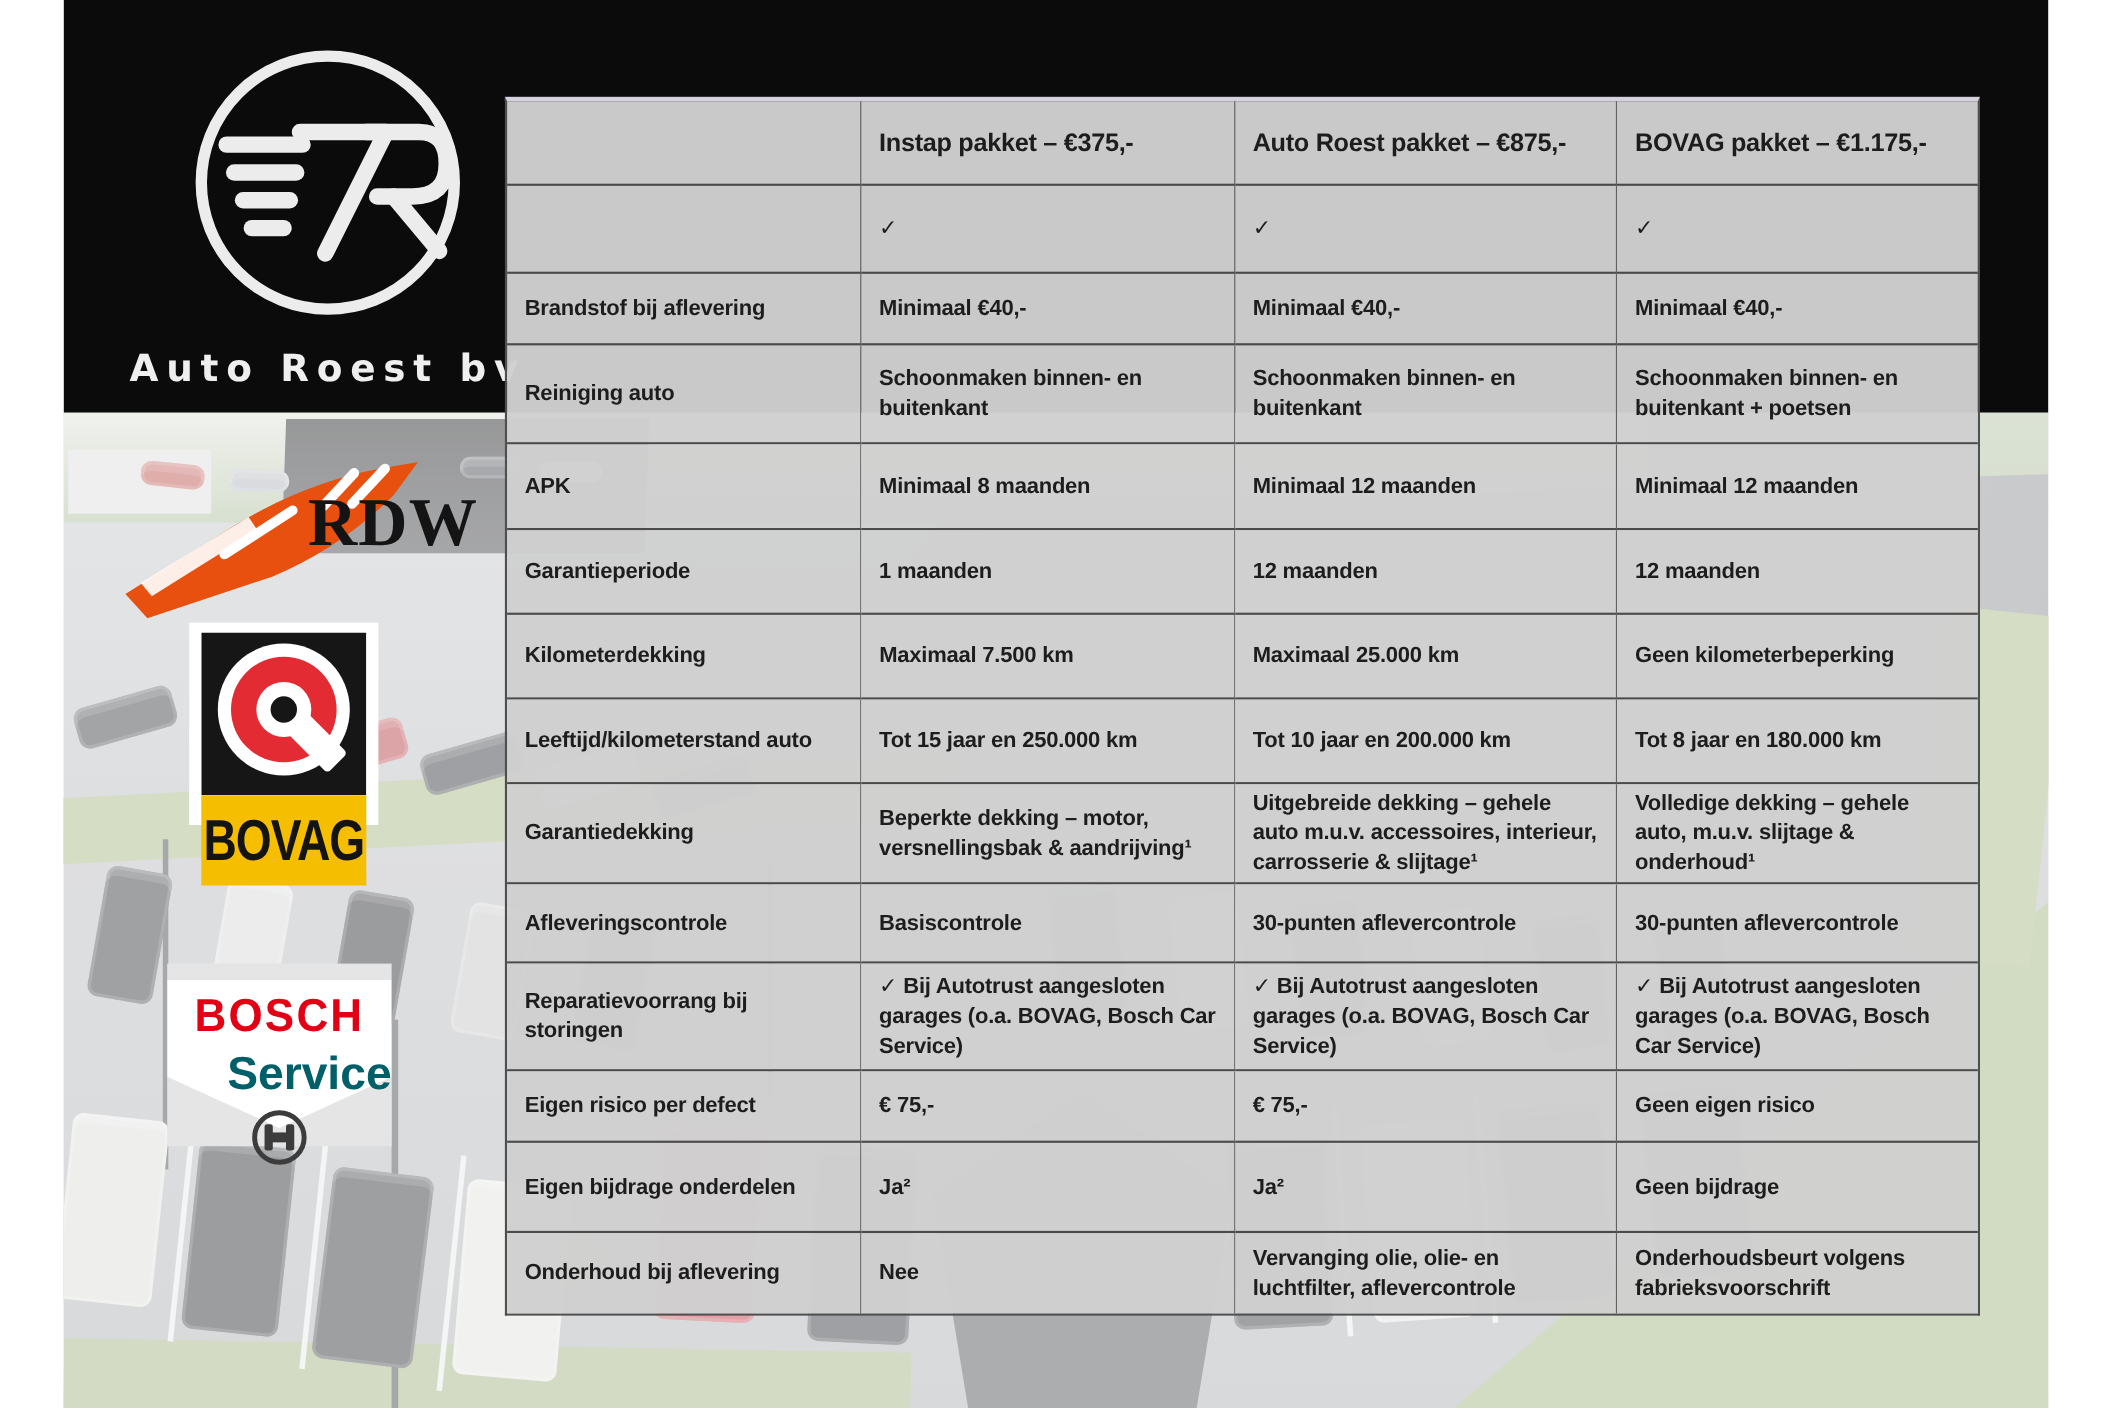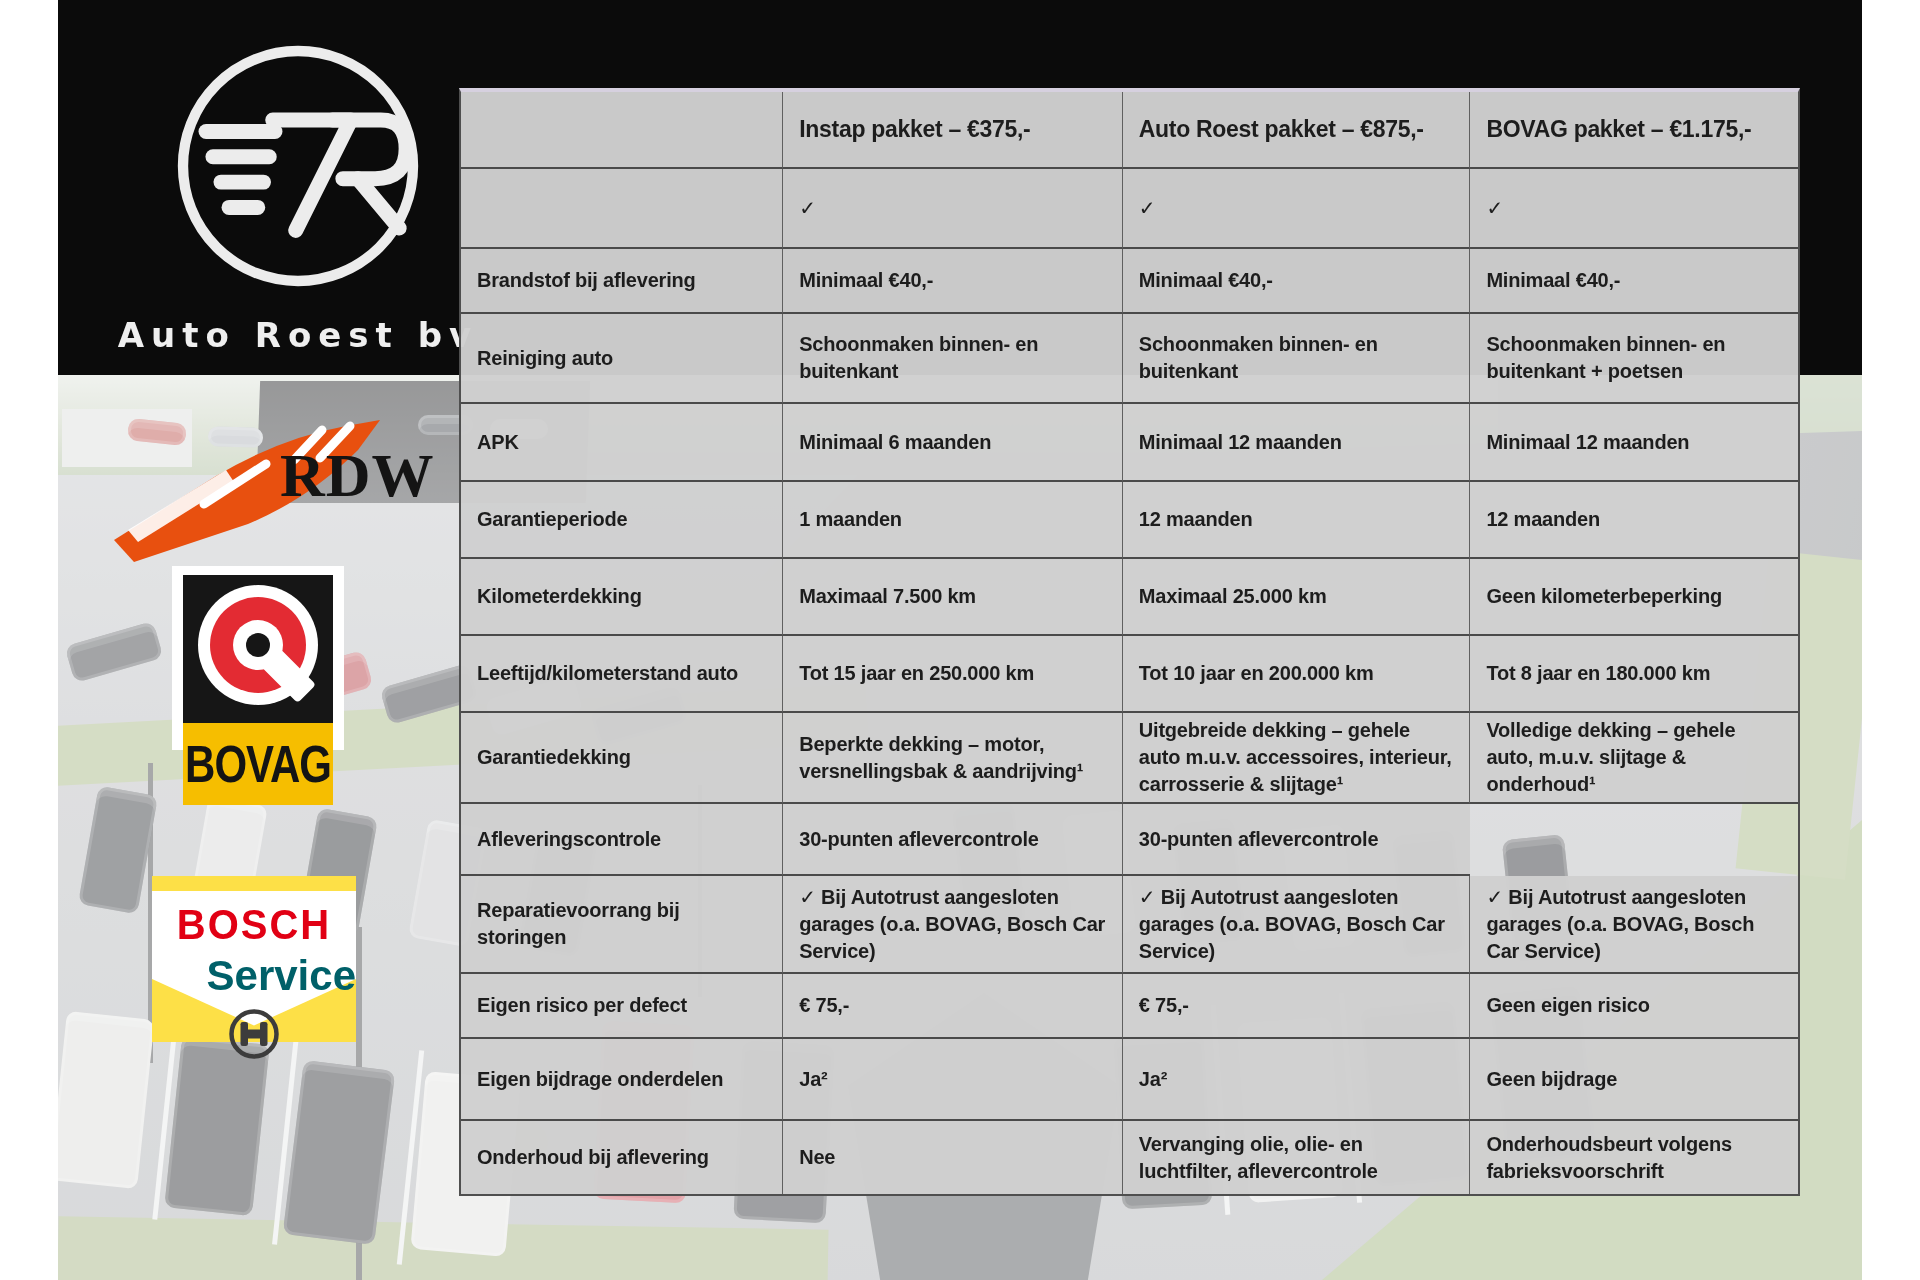--- a/index.html
+++ b/index.html
@@ -46,21 +46,21 @@
     font-family:"Liberation Serif","DejaVu Serif",serif;letter-spacing:1px;}
   
   .bovag{position:absolute;left:172px;top:566px;width:172px;height:184px;background:#ffffff;z-index:3;
     padding:0;box-sizing:border-box;}
   .bovag-inner{position:absolute;left:11px;top:9px;width:150px;height:230px;}
   .bovag-top{position:absolute;left:0;top:0;width:150px;height:148px;}
   .bovag-bottom{position:absolute;left:0;top:148px;width:150px;height:82px;background:#f6be00;
     display:flex;align-items:center;justify-content:center;}
   .bovag-word{color:#141414;font-size:42px;font-weight:800;letter-spacing:-1px;transform:scaleY(1.25);}
   
-  .bosch{position:absolute;left:152px;top:876px;width:204px;height:166px;background:#fde047;z-index:3;}
+  .bosch{position:absolute;left:152px;top:876px;width:204px;height:166px;background:#e5e5e5;z-index:3;}
   .bosch-shield{position:absolute;inset:0;background:#ffffff;
     clip-path:polygon(0 9%,100% 9%,100% 62%,50% 90%,0 62%);}
   .bosch-word1{position:absolute;left:0;top:26px;width:100%;text-align:center;
     color:#e10014;font-size:40px;font-weight:800;letter-spacing:2px;transform:scaleY(1.05);}
   .bosch-word2{position:absolute;left:0;top:76px;width:100%;text-align:right;
     color:#006069;font-size:42px;font-weight:700;}
   .bosch-sym{position:absolute;left:72px;top:128px;}
   
   .table{position:absolute;left:459px;top:88px;width:1341px;z-index:4;
     border:2px solid #4f4f4f;border-top:4px solid #d6d0df;box-sizing:border-box;}
@@ -231,21 +231,21 @@
       <div class="tcell">Minimaal €40,-</div>
     </div>
     <div class="trow">
       <div class="tcell">Reiniging auto</div>
       <div class="tcell">Schoonmaken binnen- en buitenkant</div>
       <div class="tcell">Schoonmaken binnen- en buitenkant</div>
       <div class="tcell">Schoonmaken binnen- en buitenkant + poetsen</div>
     </div>
     <div class="trow">
       <div class="tcell">APK</div>
-      <div class="tcell">Minimaal 6 maanden</div>
+      <div class="tcell">Minimaal 8 maanden</div>
       <div class="tcell">Minimaal 12 maanden</div>
       <div class="tcell">Minimaal 12 maanden</div>
     </div>
     <div class="trow">
       <div class="tcell">Garantieperiode</div>
       <div class="tcell">1 maanden</div>
       <div class="tcell">12 maanden</div>
       <div class="tcell">12 maanden</div>
     </div>
     <div class="trow">
@@ -261,20 +261,21 @@
       <div class="tcell">Tot 8 jaar en 180.000 km</div>
     </div>
     <div class="trow">
       <div class="tcell">Garantiedekking</div>
       <div class="tcell">Beperkte dekking – motor, versnellingsbak &amp; aandrijving¹</div>
       <div class="tcell">Uitgebreide dekking – gehele auto m.u.v. accessoires, interieur, carrosserie &amp; slijtage¹</div>
       <div class="tcell">Volledige dekking – gehele auto, m.u.v. slijtage &amp; onderhoud¹</div>
     </div>
     <div class="trow">
       <div class="tcell">Afleveringscontrole</div>
+      <div class="tcell">Basiscontrole</div>
       <div class="tcell">30-punten aflevercontrole</div>
       <div class="tcell">30-punten aflevercontrole</div>
     </div>
     <div class="trow">
       <div class="tcell">Reparatievoorrang bij storingen</div>
       <div class="tcell">✓ Bij Autotrust aangesloten garages (o.a. BOVAG, Bosch Car Service)</div>
       <div class="tcell">✓ Bij Autotrust aangesloten garages (o.a. BOVAG, Bosch Car Service)</div>
       <div class="tcell">✓ Bij Autotrust aangesloten garages (o.a. BOVAG, Bosch Car Service)</div>
     </div>
     <div class="trow">

